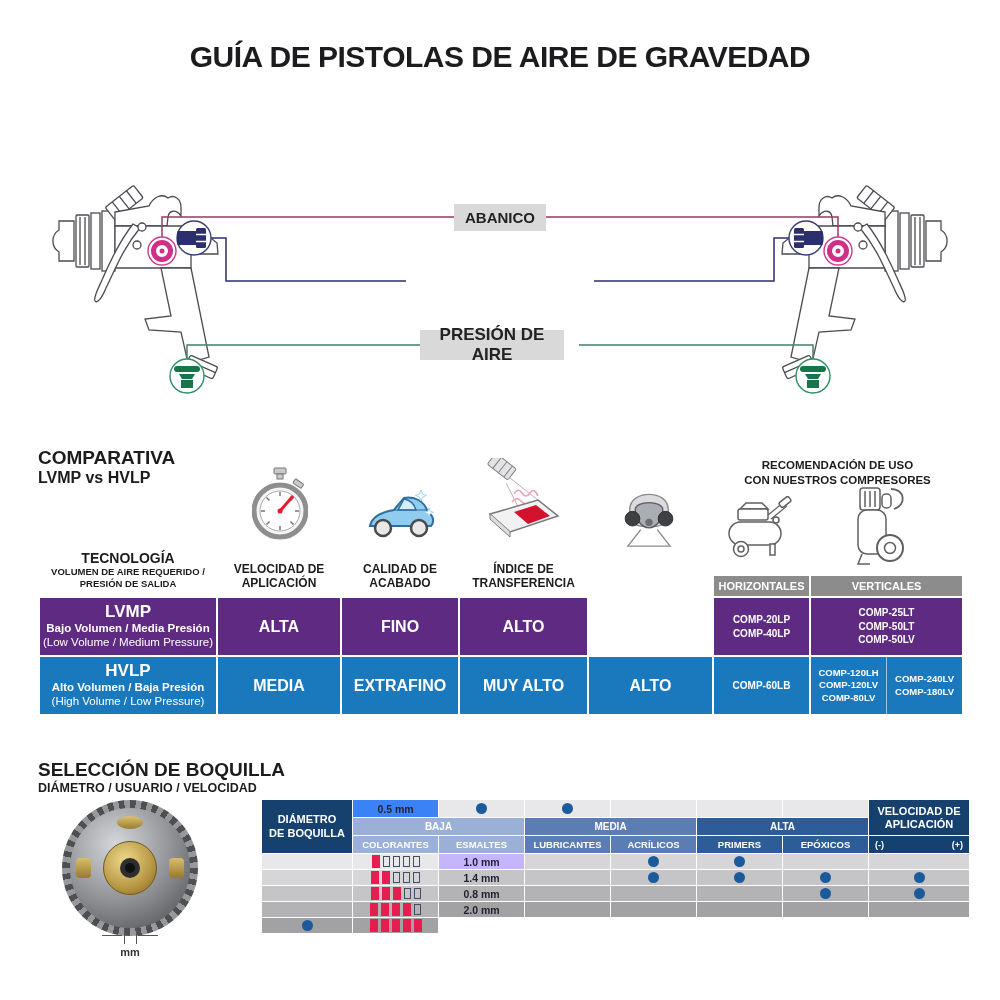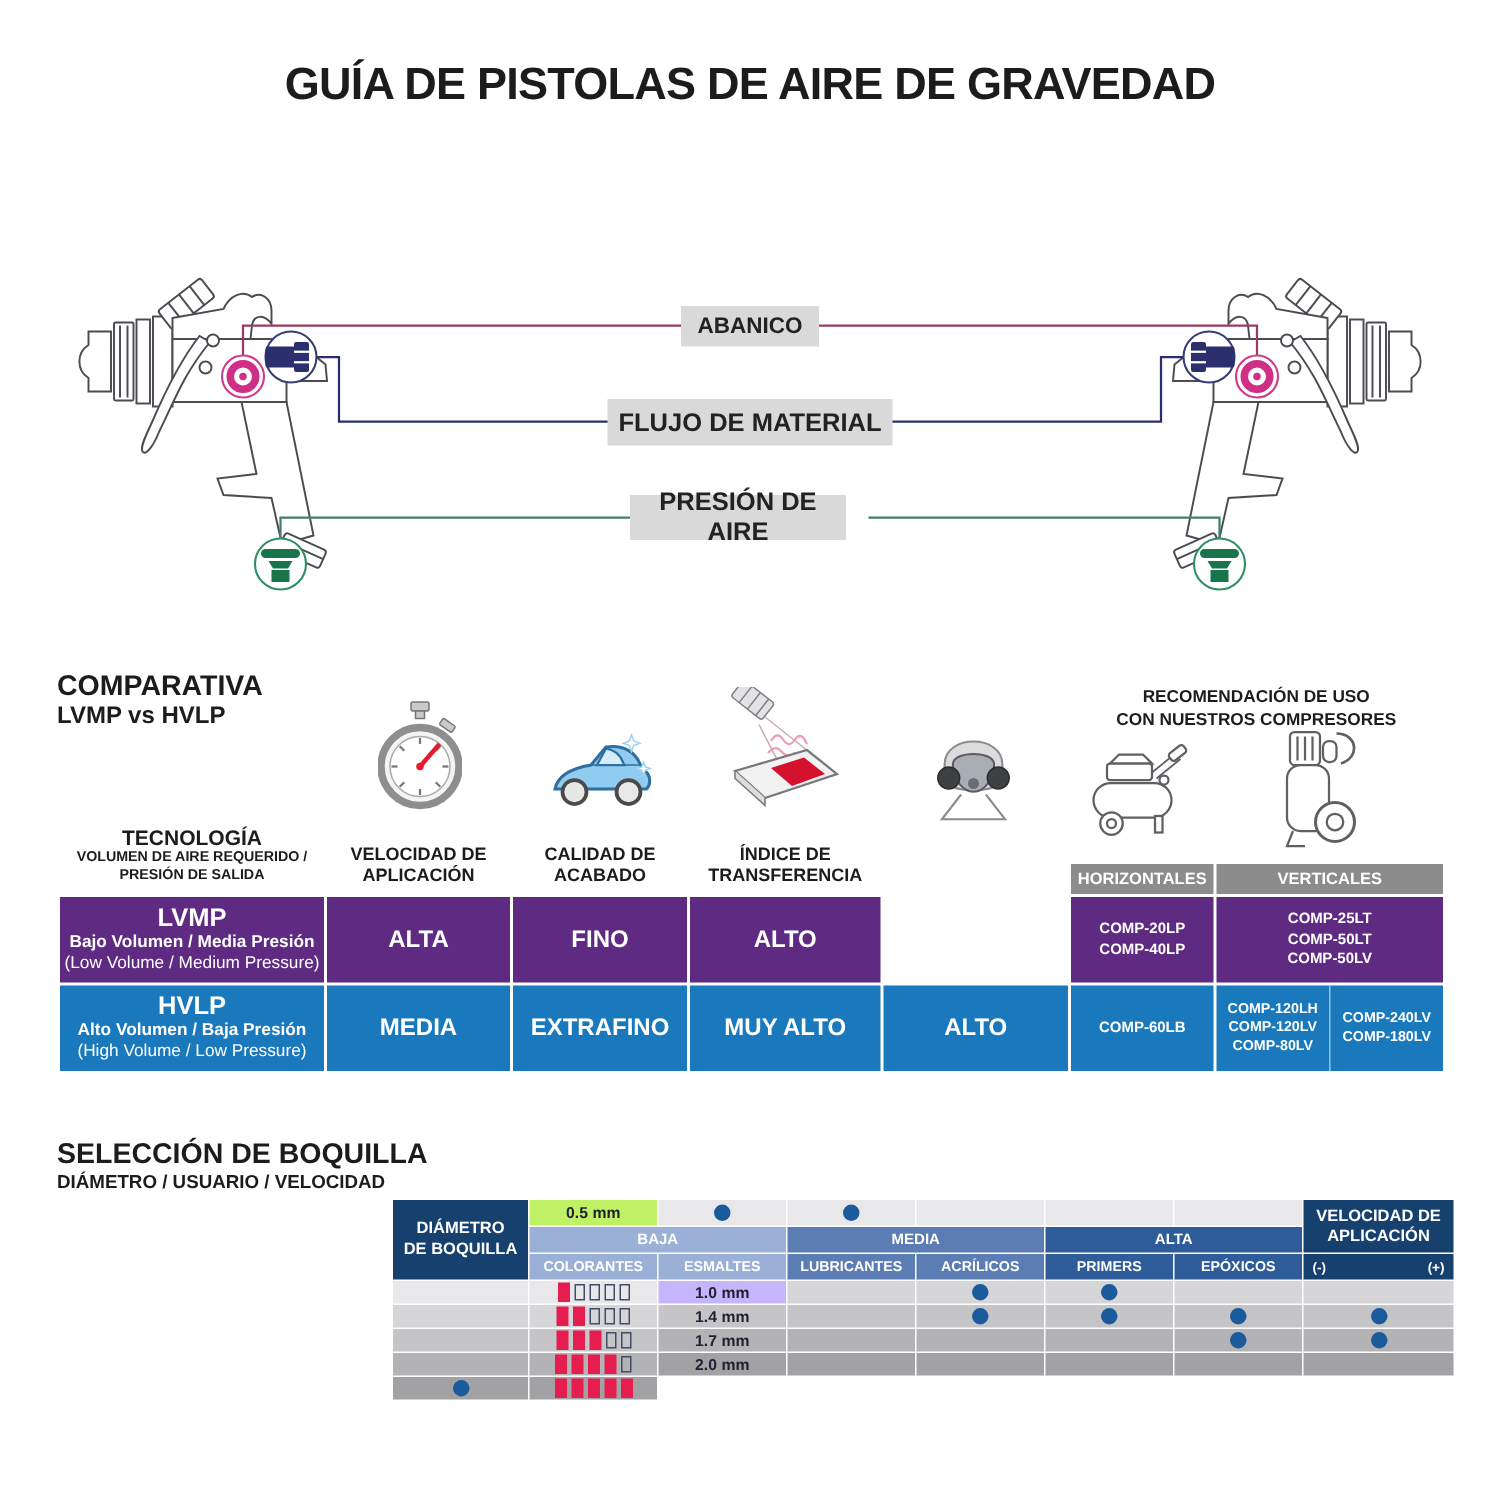--- a/index.html
+++ b/index.html
@@ -129,21 +129,20 @@
       <path d="M579,165 H813 V179" stroke="#41806d"></path>
     </g>
 
     <use href="#gunknobs"></use>
     <g transform="translate(1000,0) scale(-1,1)">
         <use href="#gunknobs"></use>
       </g>
   </svg>
 
   <div class="abs ctr callout-label" style="left:454px;top:204px;width:92px;height:27px;font-size:15px;">ABANICO</div>
-  <div class="abs ctr callout-label" style="left:405px;top:266px;width:190px;height:31px;font-size:17px;">FLUJO DE MATERIAL</div>
   <div class="abs ctr callout-label" style="left:420px;top:330px;width:144px;height:30px;font-size:17px;">PRESIÓN DE AIRE</div>
 
   <div class="abs sec-h" style="left:38px;top:448px;">COMPARATIVA</div>
   <div class="abs" style="left:38px;top:469px;font-size:16px;font-weight:bold;">LVMP vs HVLP</div>
 
   <svg class="abs" style="left:252px;top:466px;" width="56" height="78" viewBox="0 0 56 78">
     <rect x="22" y="2" width="12" height="6" rx="1" fill="#c9c9cb" stroke="#777"></rect>
     <rect x="25" y="8" width="6" height="5" fill="#c9c9cb" stroke="#777"></rect>
     <g transform="rotate(35 46 18)">
         <rect x="41" y="15" width="10" height="5" rx="1" fill="#c9c9cb" stroke="#777"></rect>
@@ -274,20 +273,35 @@
     <div class="ctr codes2 pre" style="flex:1;">COMP-120LH
 COMP-120LV
 COMP-80LV</div>
     <div class="ctr codes2 pre" style="flex:1;border-left:1px solid rgba(255,255,255,.55);">COMP-240LV
 COMP-180LV</div>
   </div>
 
   <div class="abs sec-h" style="left:38px;top:760px;">SELECCIÓN DE BOQUILLA</div>
   <div class="abs sec-sub" style="left:38px;top:781px;font-size:12.5px;">DIÁMETRO / USUARIO / VELOCIDAD</div>
 
+  <div class="abs" style="left:62px;top:800px;width:136px;height:160px;">
+    <div class="knurl"></div>
+    <div class="disc"></div>
+    <div class="goldoval"></div>
+    <div class="goldtab" style="left:14px;"></div>
+    <div class="goldtab" style="left:107px;"></div>
+    <div class="goldboss"></div>
+    <div class="hole"></div>
+    <div class="hole2"></div>
+    <div class="mline" style="left:62px;"></div>
+    <div class="mline" style="left:74px;"></div>
+    <div class="abs" style="left:40px;top:135px;width:20px;height:1px;background:#555;"></div>
+    <div class="abs" style="left:76px;top:135px;width:20px;height:1px;background:#555;"></div>
+    <div class="mm-label">mm</div>
+  </div>
 
   <div id="nozzle-grid">
     <div class="nc corner pre" style="background: rgb(22, 65, 111);">DIÁMETRO
 DE BOQUILLA</div>
     <div class="nc speedh pre" style="background: rgb(22, 65, 111);">VELOCIDAD DE
 APLICACIÓN</div>
 
     <div class="nc grp" style="grid-area: 2 / 2 / auto / 4; background: rgb(155, 176, 214);">BAJA</div>
     <div class="nc grp" style="grid-area: 2 / 4 / auto / 6; background: rgb(92, 125, 179);">MEDIA</div>
     <div class="nc grp" style="grid-area: 2 / 6 / auto / 8; background: rgb(46, 92, 152);">ALTA</div>
@@ -297,21 +311,21 @@
     <div class="nc leaf" style="grid-area: 3 / 4; background: rgb(92, 125, 179);">LUBRICANTES</div>
     <div class="nc leaf" style="grid-area: 3 / 5; background: rgb(92, 125, 179);">ACRÍLICOS</div>
     <div class="nc leaf" style="grid-area: 3 / 6; background: rgb(46, 92, 152);">PRIMERS</div>
     <div class="nc leaf" style="grid-area: 3 / 7; background: rgb(46, 92, 152);">EPÓXICOS</div>
 
     <div class="nc mp" style="background: rgb(22, 65, 111);">
       <span>(-)</span>
       <span>(+)</span>
     </div>
 
-  <div class="ncell ndiam" style="background: #bef264;">0.5 mm</div>
+  <div class="ncell ndiam" style="background: #3b82f6;">0.5 mm</div>
       <div class="ncell " style="background: rgb(232, 232, 234);">
         <span class="dot" style="background: rgb(27, 90, 155);"></span>
       </div>
       <div class="ncell " style="background: rgb(232, 232, 234);">
         <span class="dot" style="background: rgb(27, 90, 155);"></span>
       </div>
       <div class="ncell " style="background: rgb(232, 232, 234);"></div>
       <div class="ncell " style="background: rgb(232, 232, 234);"></div>
       <div class="ncell " style="background: rgb(232, 232, 234);"></div>
       <div class="ncell " style="background: rgb(232, 232, 234);"></div>
@@ -355,21 +369,21 @@
         <span class="dot" style="background: rgb(27, 90, 155);"></span>
       </div>
       <div class="ncell " style="background: rgb(197, 197, 199);"></div>
       <div class="ncell " style="background: rgb(197, 197, 199);">
         <span class="bar fill" style="background: rgb(230, 30, 80);"></span>
         <span class="bar fill" style="background: rgb(230, 30, 80);"></span>
         <span class="bar fill" style="background: rgb(230, 30, 80);"></span>
         <span class="bar"></span>
         <span class="bar"></span>
       </div>
-      <div class="ncell ndiam" style="background: rgb(179, 179, 181);">1.7 mm</div>
+      <div class="ncell ndiam" style="background: rgb(179, 179, 181);">0.8 mm</div>
       <div class="ncell " style="background: rgb(179, 179, 181);"></div>
       <div class="ncell " style="background: rgb(179, 179, 181);"></div>
       <div class="ncell " style="background: rgb(179, 179, 181);"></div>
       <div class="ncell " style="background: rgb(179, 179, 181);">
         <span class="dot" style="background: rgb(27, 90, 155);"></span>
       </div>
       <div class="ncell " style="background: rgb(179, 179, 181);">
         <span class="dot" style="background: rgb(27, 90, 155);"></span>
       </div>
       <div class="ncell " style="background: rgb(179, 179, 181);"></div>

